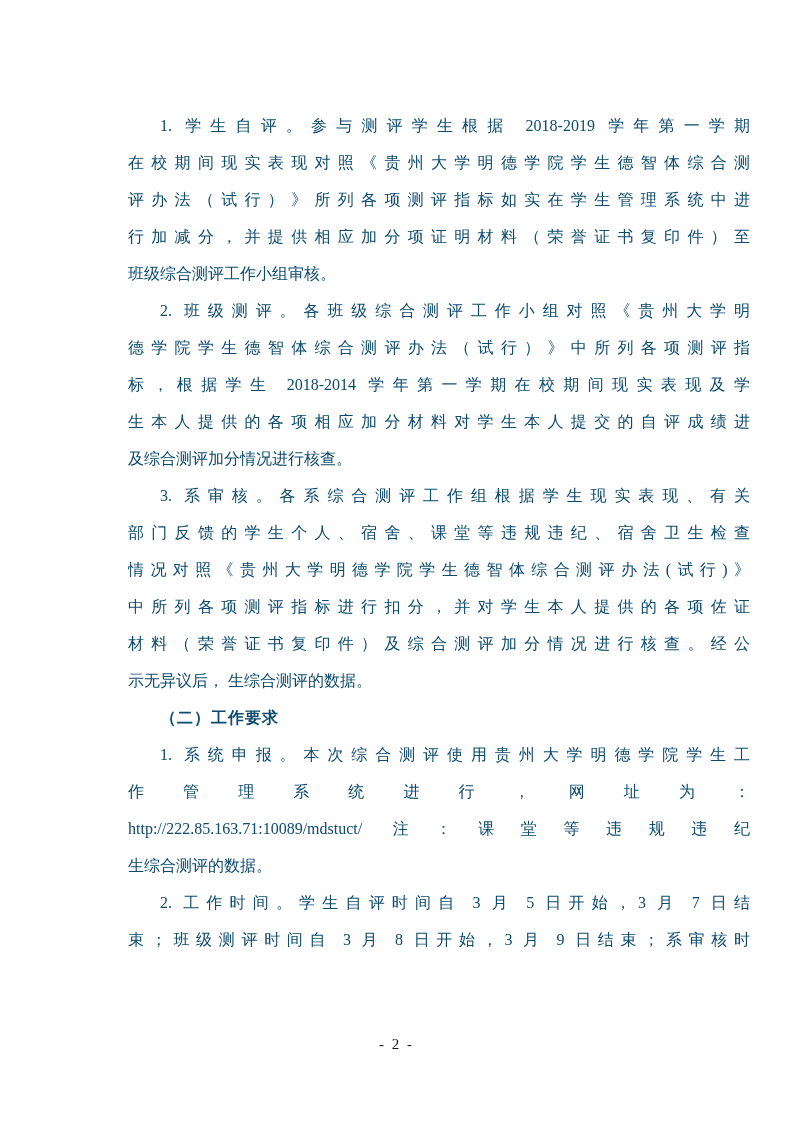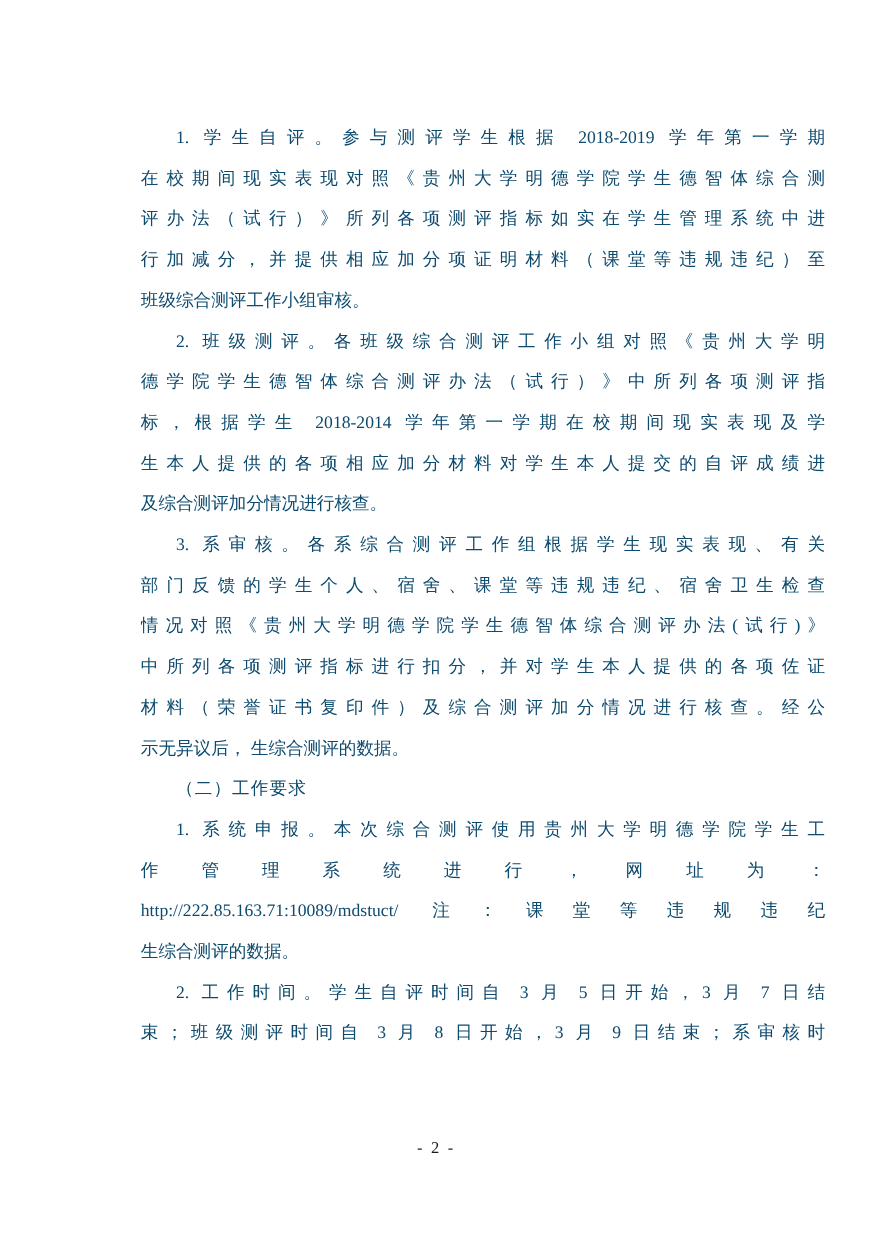--- a/index.html
+++ b/index.html
@@ -30,21 +30,21 @@
     height: 37px;
     line-height: 37px;
     overflow: hidden;
     text-align: justify;
     text-align-last: justify;
     white-space: pre-wrap;
   }
   .line.first { text-indent: 2em; }
   .line.last  { text-align-last: left; }
   .para.heading .line {
-    font-weight: normal;
+    font-weight: bold;
     text-align: center;
     text-align-last: left;
     letter-spacing: 1px;
   }
   .page-number {
     position: absolute;
     left: 0;
     top: 1036px;
     width: 793px;
     text-align: center;
@@ -55,21 +55,21 @@
 </style>
 </head>
 <body>
 
 <div class="page">
   <div class="doc-body">
       <div class="para body">
         <div class="line first">1. 学生自评。参与测评学生根据 2018-2019 学年第一学期</div>
         <div class="line">在校期间现实表现对照《贵州大学明德学院学生德智体综合测</div>
         <div class="line">评办法（试行）》所列各项测评指标如实在学生管理系统中进</div>
-        <div class="line">行加减分，并提供相应加分项证明材料（课堂等违规违纪）至</div>
+        <div class="line">行加减分，并提供相应加分项证明材料（荣誉证书复印件）至</div>
         <div class="line last">班级综合测评工作小组审核。</div>
       </div>
       <div class="para body">
         <div class="line first">2. 班级测评。各班级综合测评工作小组对照《贵州大学明</div>
         <div class="line">德学院学生德智体综合测评办法（试行）》中所列各项测评指</div>
         <div class="line">标，根据学生 2018-2014 学年第一学期在校期间现实表现及学</div>
         <div class="line">生本人提供的各项相应加分材料对学生本人提交的自评成绩进</div>
         <div class="line last">及综合测评加分情况进行核查。</div>
       </div>
       <div class="para body">

